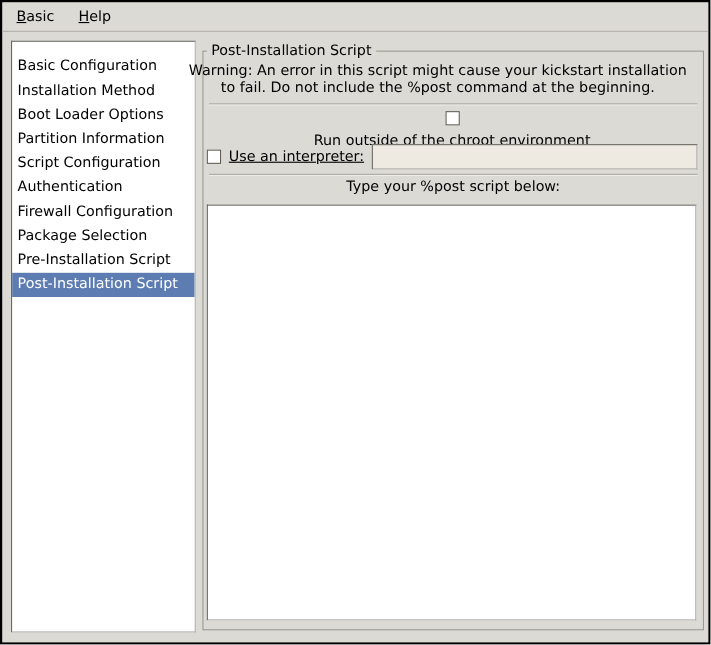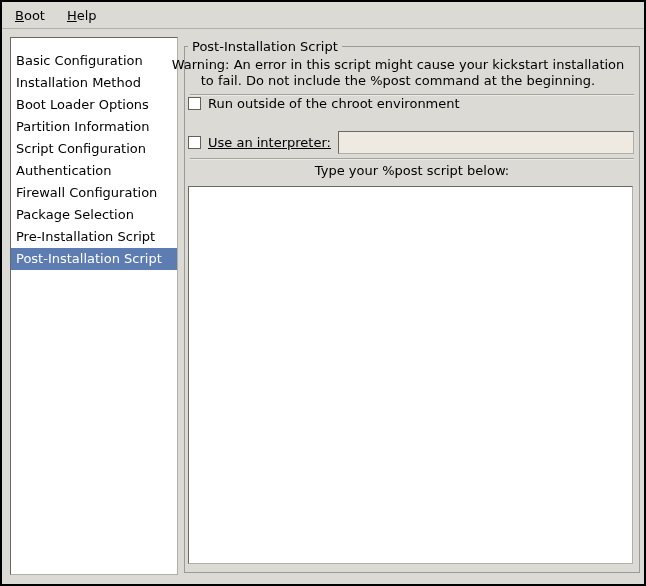--- a/index.html
+++ b/index.html
@@ -68,21 +68,21 @@
     border-top:1px solid #a5a39d;
     border-bottom:1px solid #eceae5;
   }
   .sep1 { top:92px; }
   .sep2 { top:156px; }
 
   .check-row {
     position:absolute; left:186px; width:446px; height:24px;
     display:flex; align-items:center; gap:7px;
   }
-  .row-chroot { top:89px; }
+  .row-chroot { top:99px;flex-direction:column; }
   .row-interp { top:128px;text-decoration:underline; }
   .checkbox {
     width:13px; height:13px; flex:0 0 13px;
     background:#fff;
     border:1px solid #636058;
   }
   .check-label { white-space:nowrap; }
 
   .entry {
     flex:1; height:23px;
@@ -110,21 +110,21 @@
     font-size:13px;
     padding:2px 3px;
   }
 </style>
 </head>
 <body>
 
 <div class="window">
 
   <div class="menubar">
-    <span class="menu-item">Boot</span>
+    <span class="menu-item">Basic</span>
     <span class="menu-item">Help</span>
   </div>
 
   <div class="listbox">
       <div class="list-item">Basic Configuration</div>
       <div class="list-item">Installation Method</div>
       <div class="list-item">Boot Loader Options</div>
       <div class="list-item">Partition Information</div>
       <div class="list-item">Script Configuration</div>
       <div class="list-item">Authentication</div>

